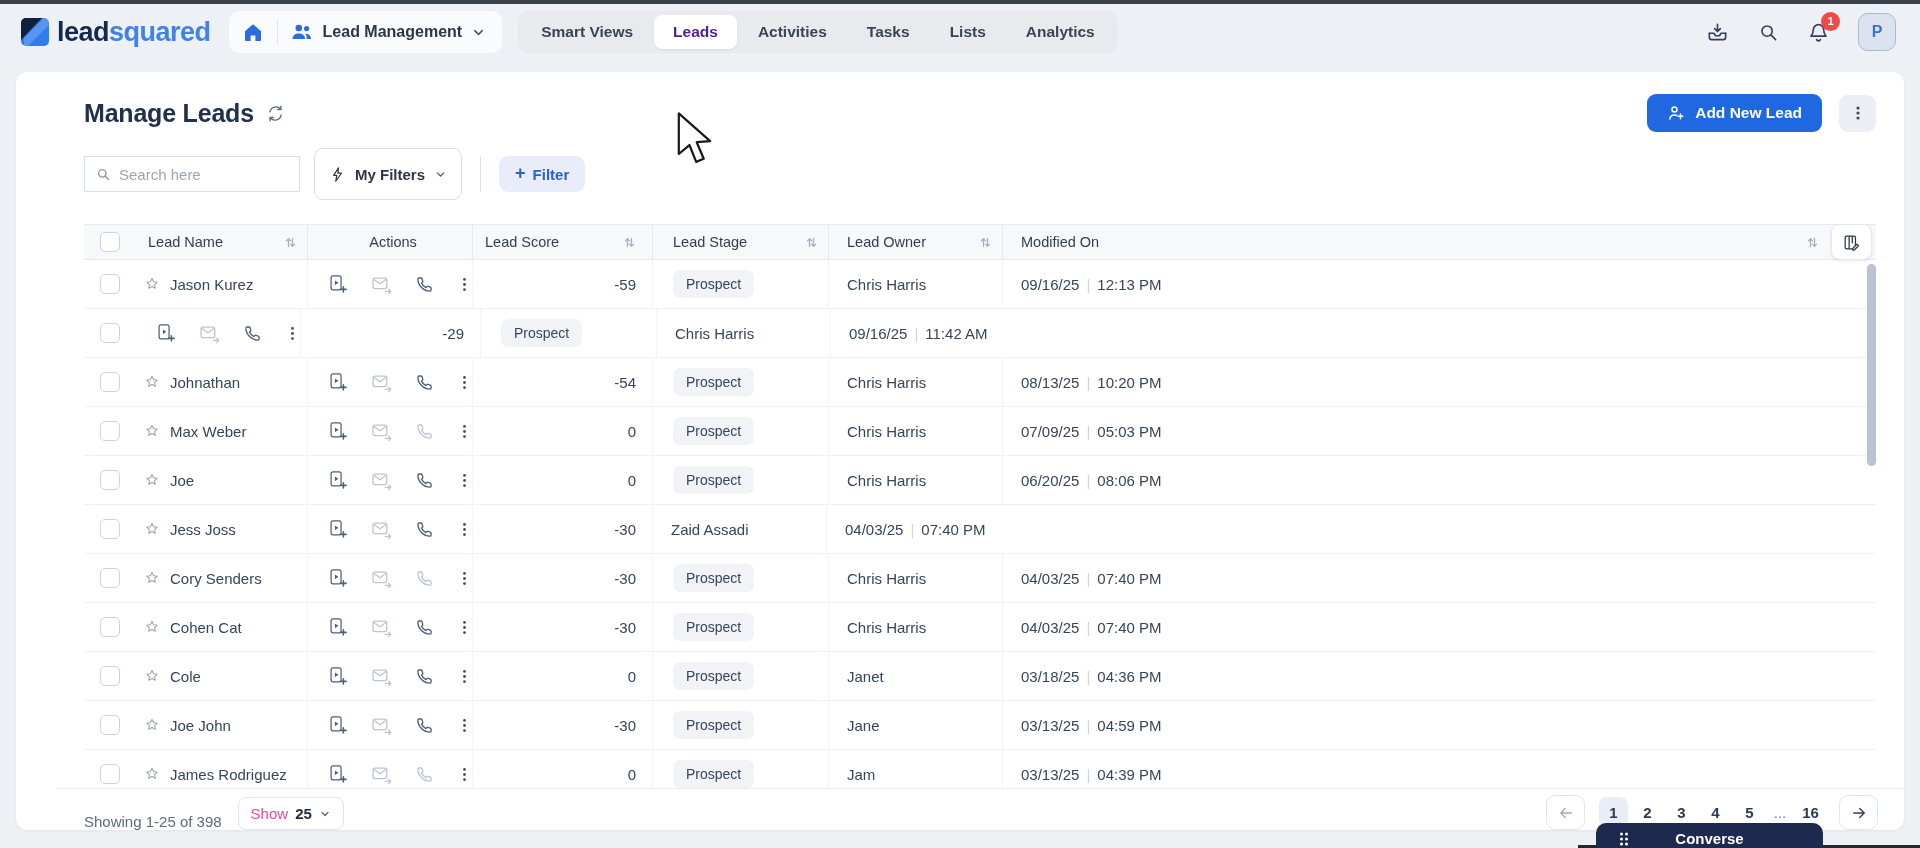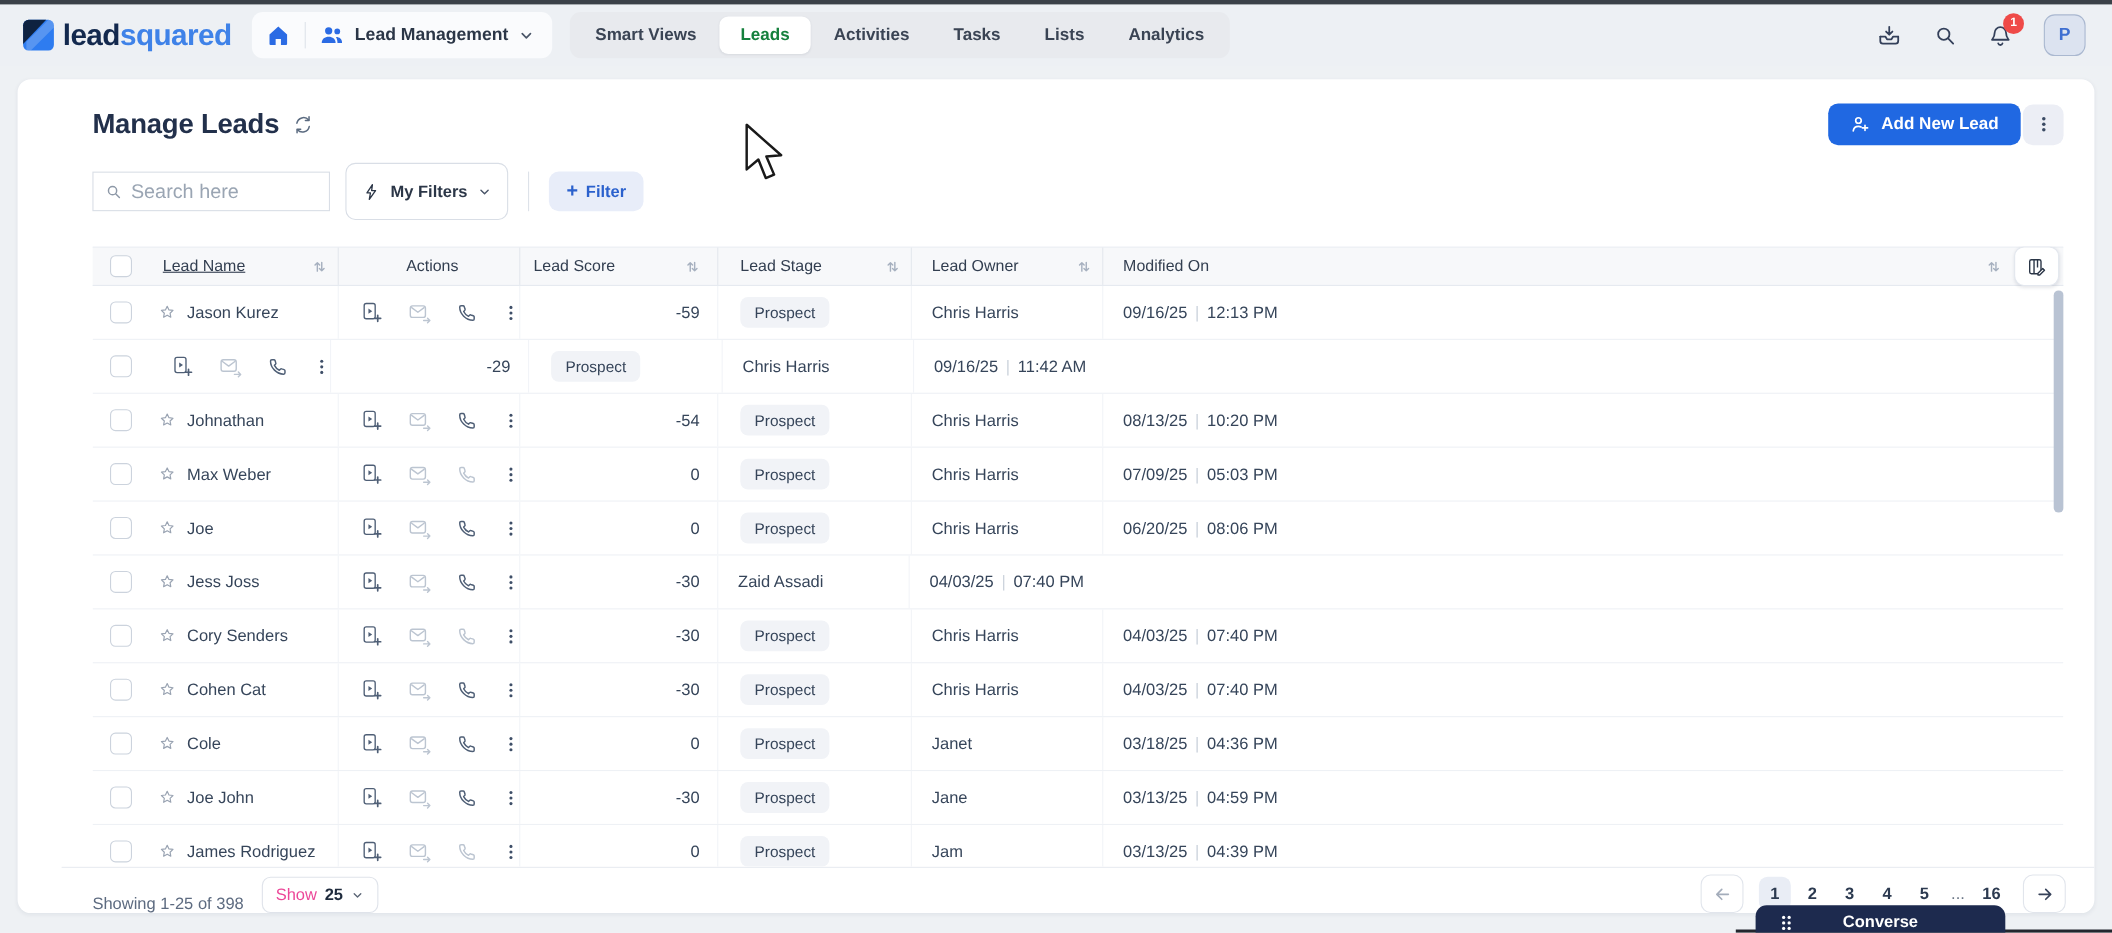--- a/index.html
+++ b/index.html
@@ -13,39 +13,39 @@
   .logo { display:flex; align-items:center; gap:7px; cursor:pointer; }
   .logo-text { font-size:27px; font-weight:700; letter-spacing:-0.5px; }
   .logo-lead { color:#13294e; }
   .logo-squared { color:#3f82e8; }
   .context-switch { margin-left:18px; height:42px; background:#fafbfd; border-radius:10px; display:flex; align-items:center; padding:0 16px 0 12px; gap:12px; }
   .ctx-divider { width:1px; height:24px; background:#dfe3ea; }
   .ctx-menu { display:flex; align-items:center; gap:9px; cursor:pointer; }
   .ctx-label { font-size:16px; font-weight:700; color:#2b3647; }
   .tabs { margin-left:16px; height:42px; background:#e8eaee; border-radius:10px; display:flex; align-items:center; padding:4px; gap:2px; }
   .tab { padding:0 19px; height:34px; line-height:34px; border-radius:8px; font-size:15.5px; font-weight:600; color:#3a4454; cursor:pointer; }
-  .tab.active { background:#ffffff; color:#15803d; box-shadow:0 1px 2px rgba(30,40,70,.08); }
+  .tab.active { background:#ffffff; color:#4c1d95; box-shadow:0 1px 2px rgba(30,40,70,.08); }
   .top-actions { margin-left:auto; display:flex; align-items:center; gap:28px; }
   .icon-btn { color:#34405a; cursor:pointer; display:flex; align-items:center; position:relative; }
   .badge { position:absolute; top:-9px; right:-10px; min-width:19px; height:19px; border-radius:10px; background:#ef4a48; color:#fff; font-size:11px; font-weight:700; display:flex; align-items:center; justify-content:center; }
   .avatar { width:38px; height:38px; border-radius:10px; background:#dce3f0; border:1.5px solid #aab8d0; color:#3f6fd1; font-size:16px; font-weight:700; display:flex; align-items:center; justify-content:center; cursor:pointer; }
 
   
   .card { position:absolute; top:72px; left:16px; right:16px; bottom:18px; background:#fff; border-radius:12px; box-shadow:0 1px 4px rgba(20,30,60,.06); display:flex; flex-direction:column; overflow:hidden;padding-left:40px; }
   .card-head { display:flex; align-items:center; padding:22px 28px 0 28px; }
   .page-title-wrap { display:flex; align-items:center; gap:12px; }
   .page-title { font-size:25px; font-weight:700; color:#22304b; letter-spacing:-0.2px; }
   .refresh { color:#5b6b80; cursor:pointer; display:flex; }
-  .head-right { margin-left:auto; display:flex; align-items:center; gap:2px; }
+  .head-right { margin-left:auto; display:flex; align-items:center; gap:17px; }
   .add-btn { height:38px; background:#2068e2; border:none; border-radius:9px; color:#fff; font-size:15.5px; font-weight:700; padding:0 20px; display:flex; align-items:center; gap:9px; cursor:pointer; font-family:inherit; }
   .kebab-btn { width:37px; height:37px; border:none; border-radius:9px; background:#eceef5; display:flex; align-items:center; justify-content:center; cursor:pointer; color:#3b4a63; }
 
   .filter-row { display:flex; align-items:center; padding:16px 28px 24px 28px; gap:14px; }
   .search-box { position:relative; }
-  .search-input { width:216px; height:36px; border:1px solid #d9dee6; border-radius:0; background:#fff; padding:0 10px 0 34px; font-size:18px; color:#0f766e; outline:none; font-family:inherit; }
+  .search-input { width:216px; height:36px; border:1px solid #d9dee6; border-radius:0; background:#fff; padding:0 10px 0 34px; font-size:15px; color:#0f766e; outline:none; font-family:inherit; }
   .search-input::placeholder { color:#9aa5b3; }
   .search-glyph { position:absolute; left:11px; top:10px; color:#8d98a7; }
   .myfilters-btn { height:52px; border:1px solid #d9dee6; border-radius:9px; background:#fff; display:flex; align-items:center; gap:9px; padding:0 14px; font-size:15px; font-weight:600; color:#2b3647; cursor:pointer; font-family:inherit; }
   .filt-divider { width:1px; height:36px; background:#dde2e9; margin:0 4px; }
   .addfilter-btn { height:36px; border:none; border-radius:9px; background:#e8edf9; color:#2b61cd; display:flex; align-items:center; gap:7px; padding:0 16px; font-size:15px; font-weight:600; cursor:pointer; font-family:inherit; }
   .plus-glyph { font-size:18px; font-weight:600; line-height:1; margin-top:-2px; }
 
   
   .table-wrap { flex:1; display:flex; flex-direction:column; position:relative; overflow:hidden; margin:0 28px; }
   .thead { display:flex; align-items:center; height:36px; background:#f7f8fa; border-top:1px solid #e6eaf0; border-bottom:1px solid #e6eaf0; font-size:14.5px; font-weight:500; color:#323e50; flex:none; }
@@ -55,21 +55,21 @@
   .tr { display:flex; align-items:center; height:49px; border-bottom:1px solid #eef1f5; }
   .td { display:flex; align-items:center; height:100%; border-right:1px solid #f2f4f8; padding:0 10px 0 12px; }
   .td.last { border-right:none; }
   .c-cb { width:52px; justify-content:center; border-right:none !important; padding:0; }
   .c-name { width:172px; gap:10px; padding-left:8px; }
   .c-actions { width:165px; gap:23px; padding-left:20px; }
   .c-score { width:180px; justify-content:flex-end; padding-right:16px; }
   .c-stage { width:176px; padding-left:20px; }
   .c-owner { width:174px; padding-left:18px; }
   .c-mod { flex:1; padding-left:18px; }
-  .th.c-name { padding-left:12px;text-decoration:underline; }
+  .th.c-name { padding-left:12px; }
   .th.c-actions { justify-content:center; padding-right:14px; }
   .sort { margin-left:auto; color:#a6b0bf; display:flex; flex:none; }
   .th.c-mod .sort { margin-right:12px; }
   .colpick-btn { width:41px; height:36px; background:#fff; border:1px solid #e3e7ee; border-radius:9px; box-shadow:0 1px 3px rgba(20,30,60,.10); display:flex; align-items:center; justify-content:center; cursor:pointer; color:#2b3647; margin-right:-6px; flex:none; }
   .checkbox { width:20px; height:20px; border:1.5px solid #ccd3dd; border-radius:5px; background:#fff; cursor:pointer; }
   .star { color:#99a3b2; cursor:pointer; display:flex; flex:none; }
   .lead-name { font-size:15px; color:#36455a; font-weight:500; white-space:nowrap; }
   .act-icon { color:#4f5f76; cursor:pointer; display:flex; }
   .act-icon.disabled { color:#bcc5d1; }
   .score { font-size:15px; color:#36455a; }

